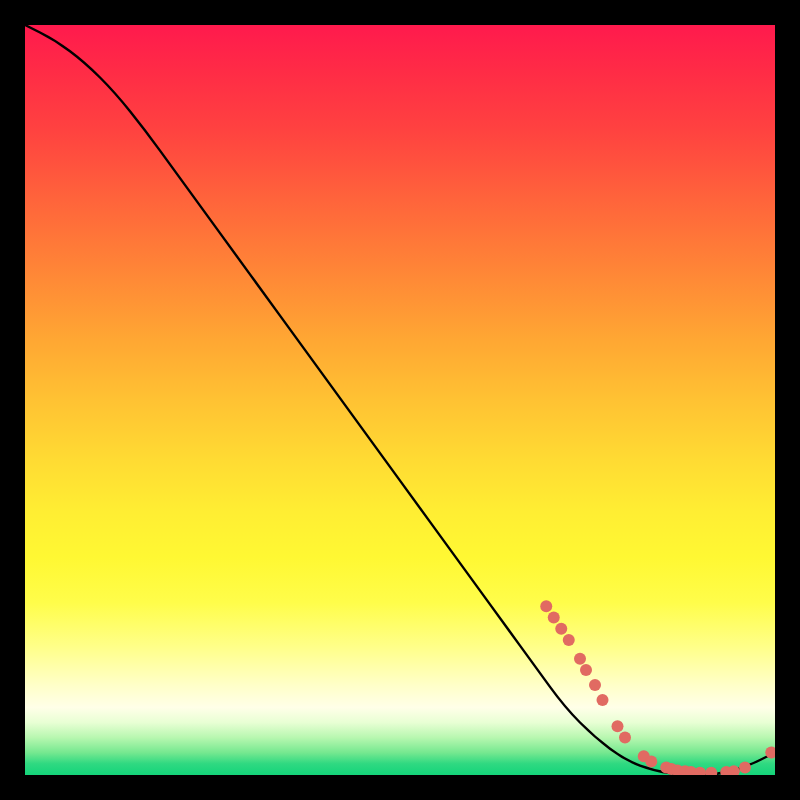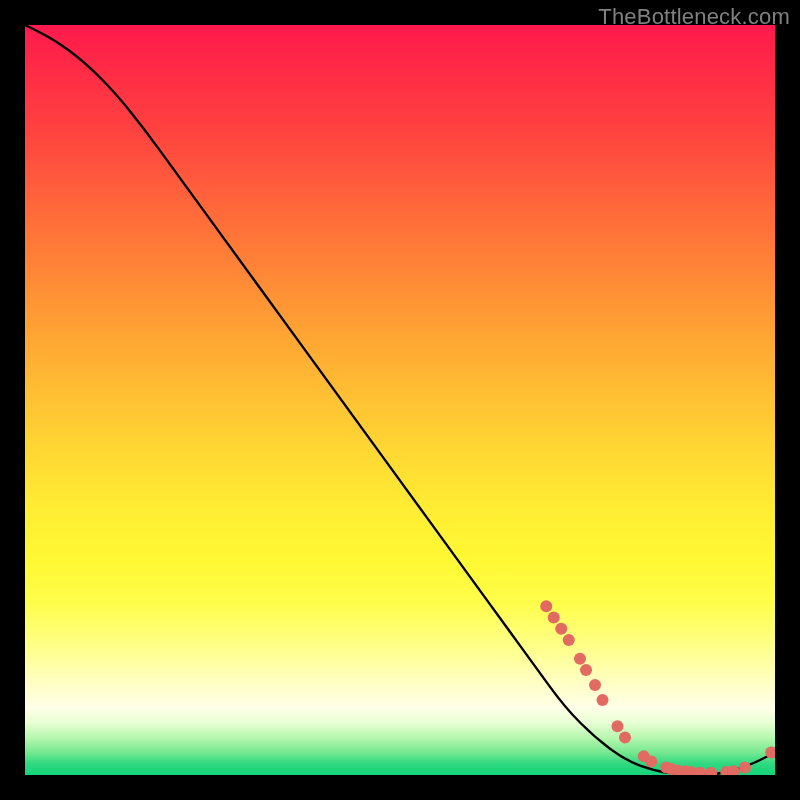--- a/index.html
+++ b/index.html
@@ -70,21 +70,20 @@
     top: 0;
     width: 750px;
     height: 750px;
     z-index: 10;
   }
 </style>
 </head>
 <body>
 
 <div class="frame">
-  <div class="watermark">TheBottleneck.com</div>
 
   <div class="plot">
     <div class="gradient"></div>
     <svg class="curve" viewBox="0 0 750 750" preserveAspectRatio="none">
       <path id="curve-path" fill="none" stroke="#000000" stroke-width="2.4" stroke-linecap="round" stroke-linejoin="round" d="M 0.00 0.00 Q 0.00 0.00 15.00 7.50 Q 30.00 15.00 45.00 26.25 Q 60.00 37.50 75.00 52.50 Q 90.00 67.50 105.00 86.25 Q 120.00 105.00 135.00 125.63 Q 150.00 146.25 165.00 166.88 Q 180.00 187.50 195.00 208.13 Q 210.00 228.75 225.00 249.38 Q 240.00 270.00 255.00 290.63 Q 270.00 311.25 285.00 331.88 Q 300.00 352.50 315.00 373.13 Q 330.00 393.75 345.00 414.38 Q 360.00 435.00 375.00 455.63 Q 390.00 476.25 405.00 496.88 Q 420.00 517.50 435.00 538.13 Q 450.00 558.75 465.00 579.38 Q 480.00 600.00 495.00 620.63 Q 510.00 641.25 525.00 661.88 Q 540.00 682.50 555.00 697.50 Q 570.00 712.50 585.00 723.75 Q 600.00 735.00 615.00 740.63 Q 630.00 746.25 645.00 748.13 Q 660.00 750.00 675.00 750.00 Q 690.00 750.00 705.00 746.25 Q 720.00 742.50 735.00 735.00 T 750.00 727.50"></path>
       <g id="markers">
           <circle cx="521.25" cy="581.25" r="6" fill="#e16a62"></circle>
           <circle cx="528.75" cy="592.50" r="6" fill="#e16a62"></circle>
           <circle cx="536.25" cy="603.75" r="6" fill="#e16a62"></circle>
           <circle cx="543.75" cy="615.00" r="6" fill="#e16a62"></circle>

